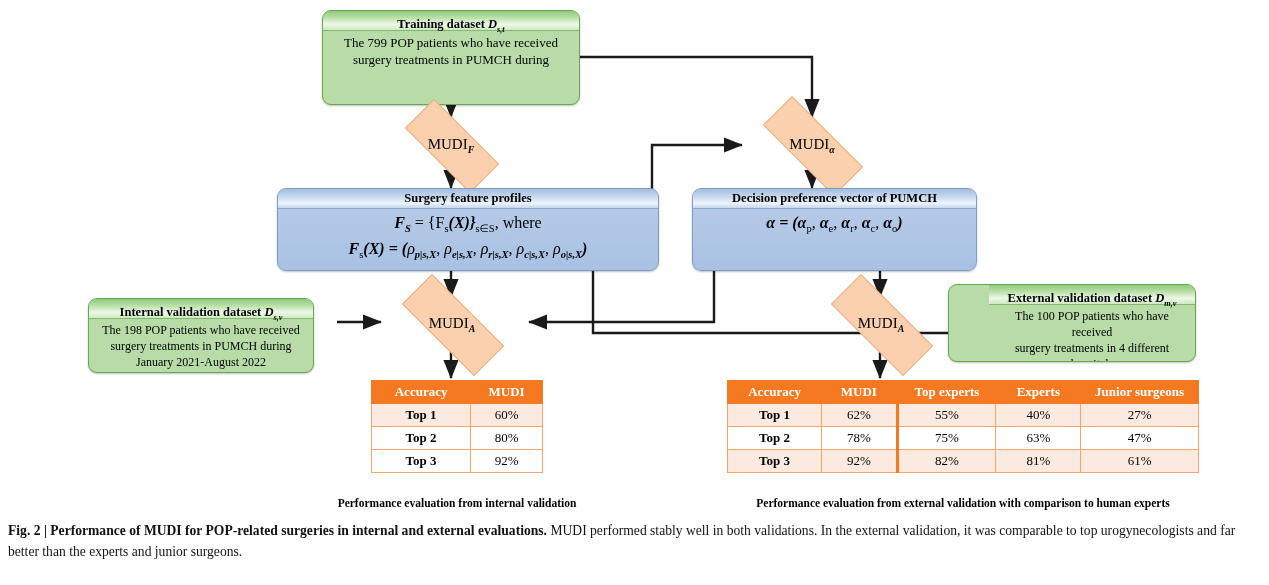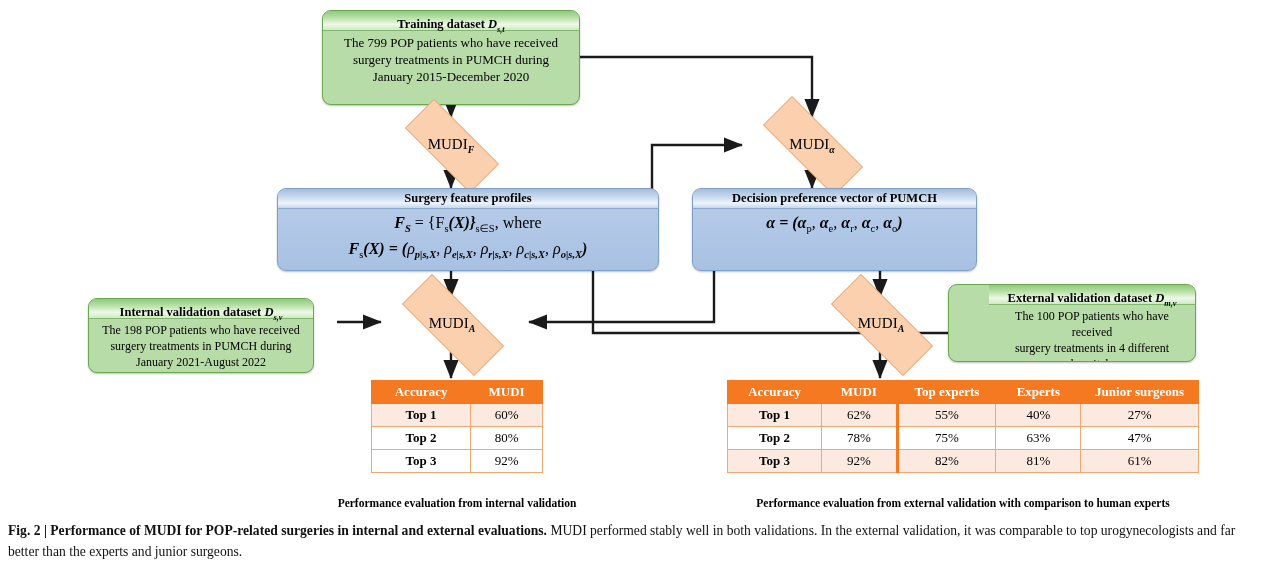--- a/index.html
+++ b/index.html
@@ -96,21 +96,20 @@
   </svg>
 
   <div class="node gbox" style="left:322px;top:10px;width:258px;height:95px;">
     <div class="hd">
       <span>Training dataset</span>
       <i class="bi"><span>D</span><sub>s,t</sub></i>
     </div>
     <div class="bd">
       <div>The 799 POP  patients who have received</div>
       <div>surgery treatments in PUMCH during</div>
-      <div>January 2015-December 2020</div>
     </div>
   </div>
 
   <div class="node diamond" style="left:387px;top:117px;width:128px;height:56px;">
     <div class="dshape"></div>
     <div class="dlabel">
       <span>MUDI</span><sub class="bi">F</sub>
     </div>
   </div>
 

